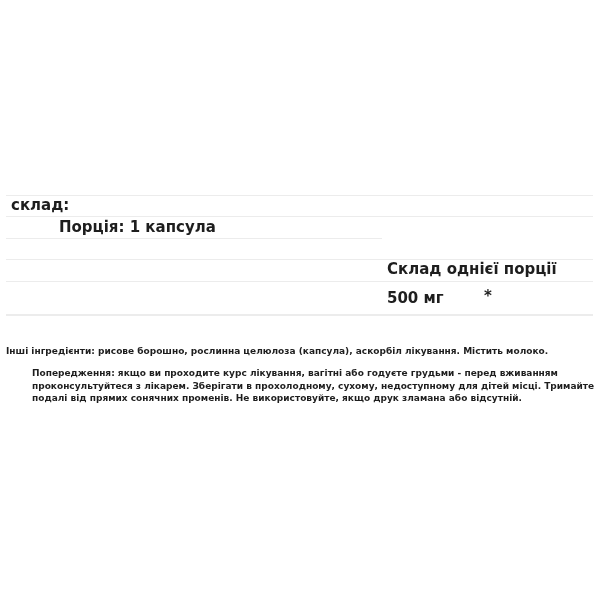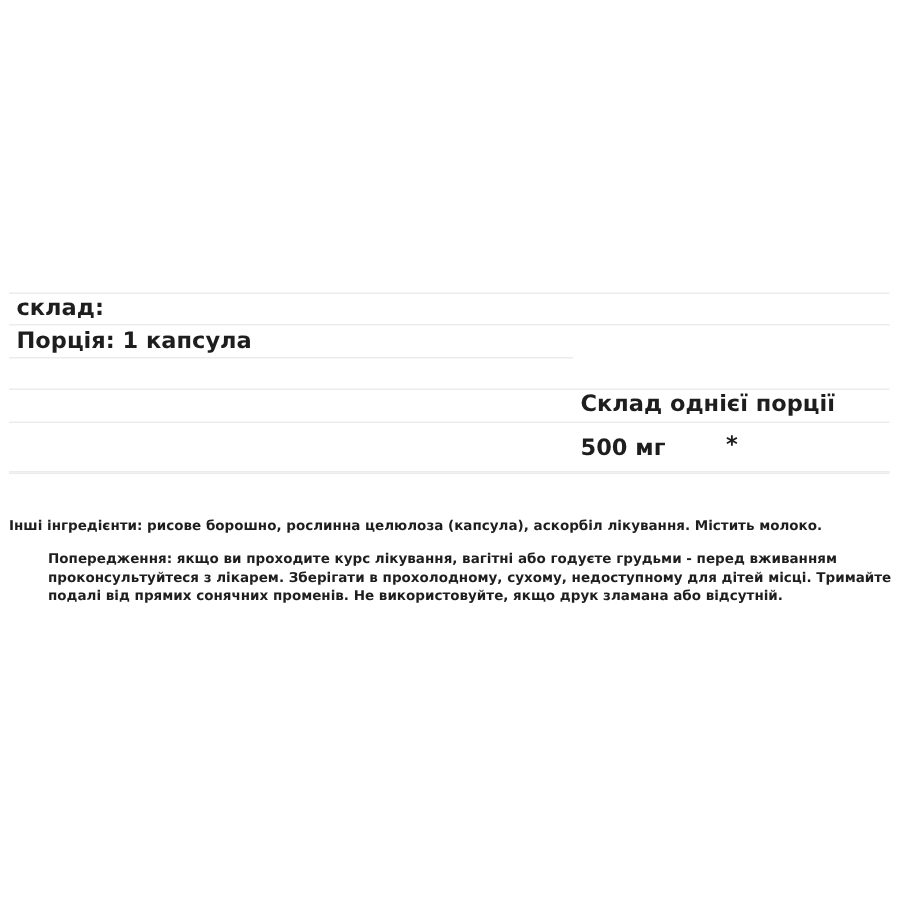--- a/index.html
+++ b/index.html
@@ -31,21 +31,21 @@
       width: 376px;
     }
     .row {
       position: relative;
       box-sizing: border-box;
       padding-left: 5px;
       font-size: 15px;
       line-height: 11px;
     }
     .row-title { height: 20px; padding-top: 4px; }
-    .row-serving { height: 21px; padding-top: 5px; }
+    .row-serving { height: 21px; padding-top: 5px; margin-left: 48px; }
     .row-spacer { height: 20px; }
     .row-header { height: 21px; padding-top: 4px; }
     .row-header .col-amount {
       position: absolute;
       left: 381px;
       top: 4px;
     }
     .row-header .col-dv {
       position: absolute;
       left: 478px;

